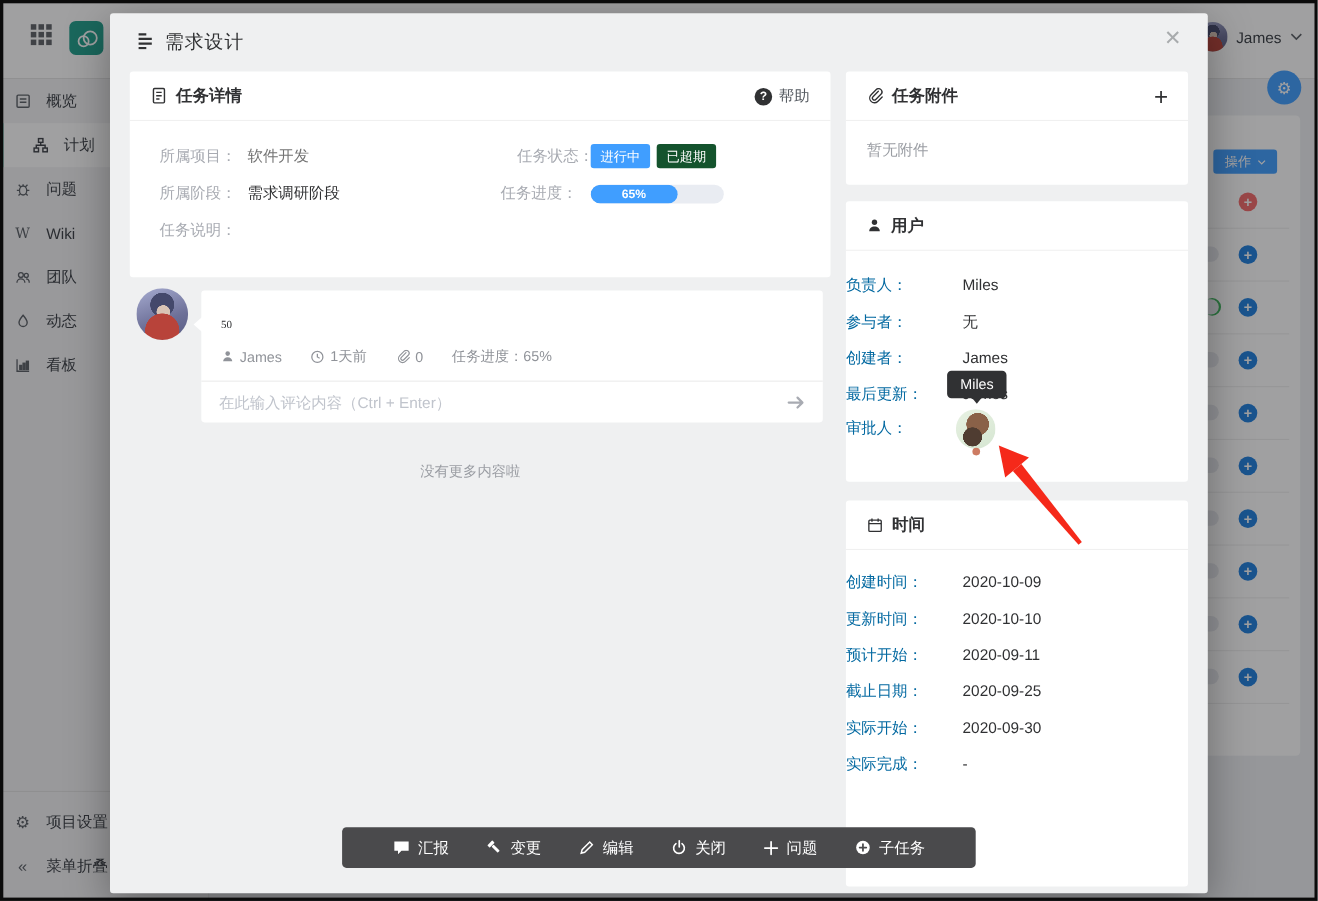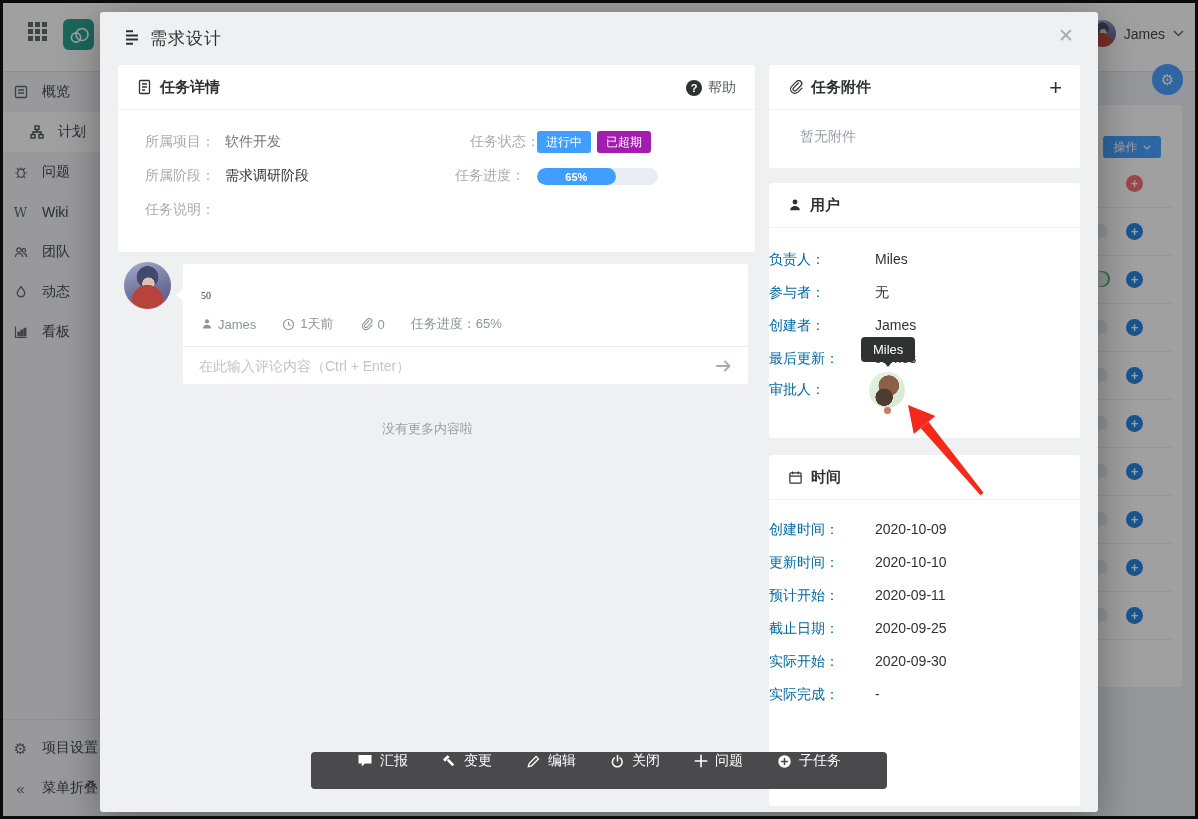--- a/index.html
+++ b/index.html
@@ -68,63 +68,63 @@
   .help { position:absolute; right:19px; top:14px; display:flex; align-items:center; gap:6px; font-size:14px;
     font-weight:normal; color:#555a60; cursor:pointer; }
   .qmark { width:16px; height:16px; border-radius:50%; background:#303133; color:#fff; font-size:11px; font-weight:bold;
     display:flex; align-items:center; justify-content:center; }
   .f-label { position:absolute; font-size:14px; color:#a8abb2; }
   .f-value { position:absolute; font-size:14px; color:#303133; }
   .f-link  { color:#737373; cursor:pointer; }
   .badges { position:absolute; left:419px; top:66px; display:flex; gap:6px; }
   .badge { height:22px; padding:0 9px; border-radius:3px; color:#fff; font-size:12px; display:flex; align-items:center; }
   .badge-blue { background:#409eff; }
-  .badge-red  { background:#a21caf;text-align:center; }
+  .badge-red  { background:#14532d;text-align:center; }
   .progress { position:absolute; left:419px; top:103px; width:121px; height:17px; border-radius:9px; background:#e9ecf2; overflow:hidden; }
   .progress .fill { height:100%; background:#409eff; border-radius:9px; color:#fff; font-size:11px; font-weight:bold;
     display:flex; align-items:center; justify-content:center; }
 
   
   .c-avatar { position:absolute; left:24px; top:250px; width:47px; height:47px; }
   .bubble { position:absolute; left:83px; top:252px; width:565px; background:#fff; border-radius:3px; }
   .bubble:before { content:""; position:absolute; left:-7px; top:24px; border:7px solid transparent; border-left:none; border-right:8px solid #fff; }
   .b-content { padding:26px 18px 0; font-size:10px; color:#303133;font-family:Liberation Serif, serif; }
   .b-meta { display:flex; gap:26px; align-items:center; padding:14px 18px 13px; font-size:13px; color:#909399; }
   .b-meta .mi { display:flex; align-items:center; gap:5px; }
   .b-input-row { border-top:1px solid #ececec; height:38px; display:flex; align-items:center; padding:0 16px; gap:10px; }
   .b-input { flex:1; border:none; outline:none; background:transparent; font-size:14px; color:#303133; font-family:inherit; }
   .b-input::placeholder { color:#c0c4cc; }
   .send { color:#a8abb2; cursor:pointer; display:flex; }
   .no-more { position:absolute; left:0; top:408px; width:655px; text-align:center; font-size:13px; color:#9a9da3; }
 
   
   .attach-card { left:669px; top:53px; width:311px; height:103px; }
   .add-plus { position:absolute; right:18px; top:10px; font-size:22px; font-weight:300; color:#303133; cursor:pointer; }
-  .empty-txt { padding:18px 31px; font-size:14px; color:#9a9da3; }
+  .empty-txt { padding:18px 19px; font-size:14px; color:#9a9da3; }
 
   .user-card { left:669px; top:171px; width:311px; height:255px; }
   .time-card { left:669px; top:443px; width:311px; height:351px; }
   .kv { position:absolute; left:0; width:100%; font-size:14px; }
   .kv .k { display:inline-block; width:96px; text-align:left; color:#0369a1; }
   .kv .v { margin-left:10px; color:#303133; }
   .approver-avatar { position:absolute; left:100px; top:189px; width:36px; height:36px; border-radius:50%; cursor:pointer;
     background:
       radial-gradient(circle at 42% 70%, #4f3c31 0 26%, transparent 27%),
       radial-gradient(circle at 55% 38%, #8a6148 0 34%, transparent 35%),
       radial-gradient(circle at 46% 52%, #e7cdb8 0 14%, transparent 15%),
       linear-gradient(150deg,#e7f1e2, #d6e6d2); }
   .approver-dot { position:absolute; left:115px; top:224px; width:7px; height:7px; border-radius:50%; background:#cd7b62; }
   .tooltip { position:absolute; left:92px; top:154px; background:#303133; color:#fff; font-size:13px; padding:5px 12px;
     border-radius:4px; z-index:4; }
   .tooltip:after { content:""; position:absolute; left:50%; bottom:-5px; margin-left:-5px; border:5px solid transparent;
     border-bottom:none; border-top:6px solid #303133; }
 
   
   .toolbar { position:absolute; left:50%; transform:translateX(-50%); bottom:23px; height:37px; background:#4a4a4c;
-    border-radius:4px; display:flex; align-items:flex-start; gap:34px; padding:0 46px; z-index:6; }
+    border-radius:4px; display:flex; align-items:center; gap:34px; padding:0 46px; z-index:6; }
   .tb-item { display:flex; align-items:center; gap:7px; color:#fff; font-size:14px; cursor:pointer; white-space:nowrap; }
   .tb-item .tic { display:flex; }
 
   .annot-arrow { position:absolute; left:770px; top:383px; z-index:8; pointer-events:none; }
 </style>
 </head>
 <body>
 
 <div class="stage">
 

